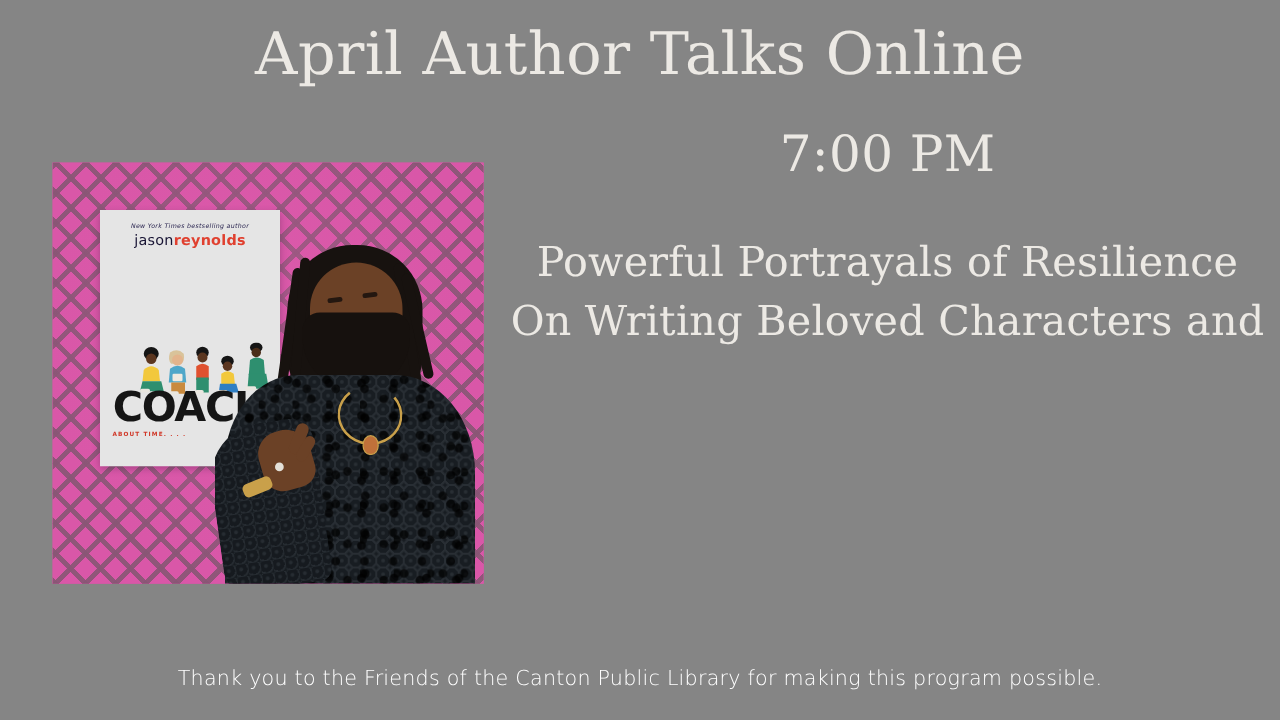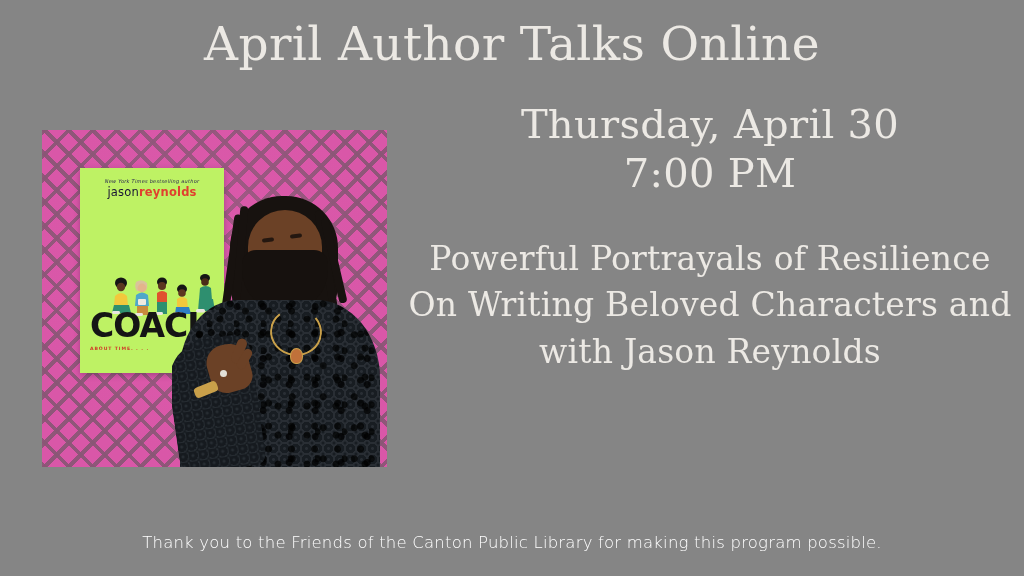--- a/index.html
+++ b/index.html
@@ -111,21 +111,21 @@
     background: radial-gradient(ellipse at 48% 42%, rgba(221,95,174,0.35), rgba(221,95,174,0) 70%);
   }
 
   
   .book {
     position: absolute;
     left: 38px;
     top: 38px;
     width: 144px;
     height: 205px;
-    background: #bef264;
+    background: #e5e5e5;
     box-shadow: 0 2px 6px rgba(60,30,60,0.35);
     overflow: hidden;
   }
   .book-author-kicker {
     position: absolute;
     top: 10px;
     left: 0;
     width: 144px;
     text-align: center;
     font-family: "DejaVu Sans", "Liberation Sans", sans-serif;
@@ -415,24 +415,22 @@
       <div class="pendant"></div>
       <div class="hand"></div>
       <div class="finger" style="left:62px; top:150px; width:10px; height:26px; transform:rotate(22deg);"></div>
       <div class="finger" style="left:68px; top:160px; width:9px; height:22px; transform:rotate(30deg);"></div>
       <div class="ring"></div>
       <div class="watch"></div>
     </div>
   </div>
 
   <div class="right-col">
-    <div class="date-line">Thursday, April 30</div>
     <div class="time-line">7:00 PM</div>
     <div class="talk-title">
       <div>Powerful Portrayals of Resilience</div>
       <div>On Writing Beloved Characters and</div>
-      <div>with Jason Reynolds</div>
     </div>
   </div>
 
   <div class="footer">Thank you to the Friends of the Canton Public Library for making this program possible.</div>
 
 </div>
 
 </body></html>

